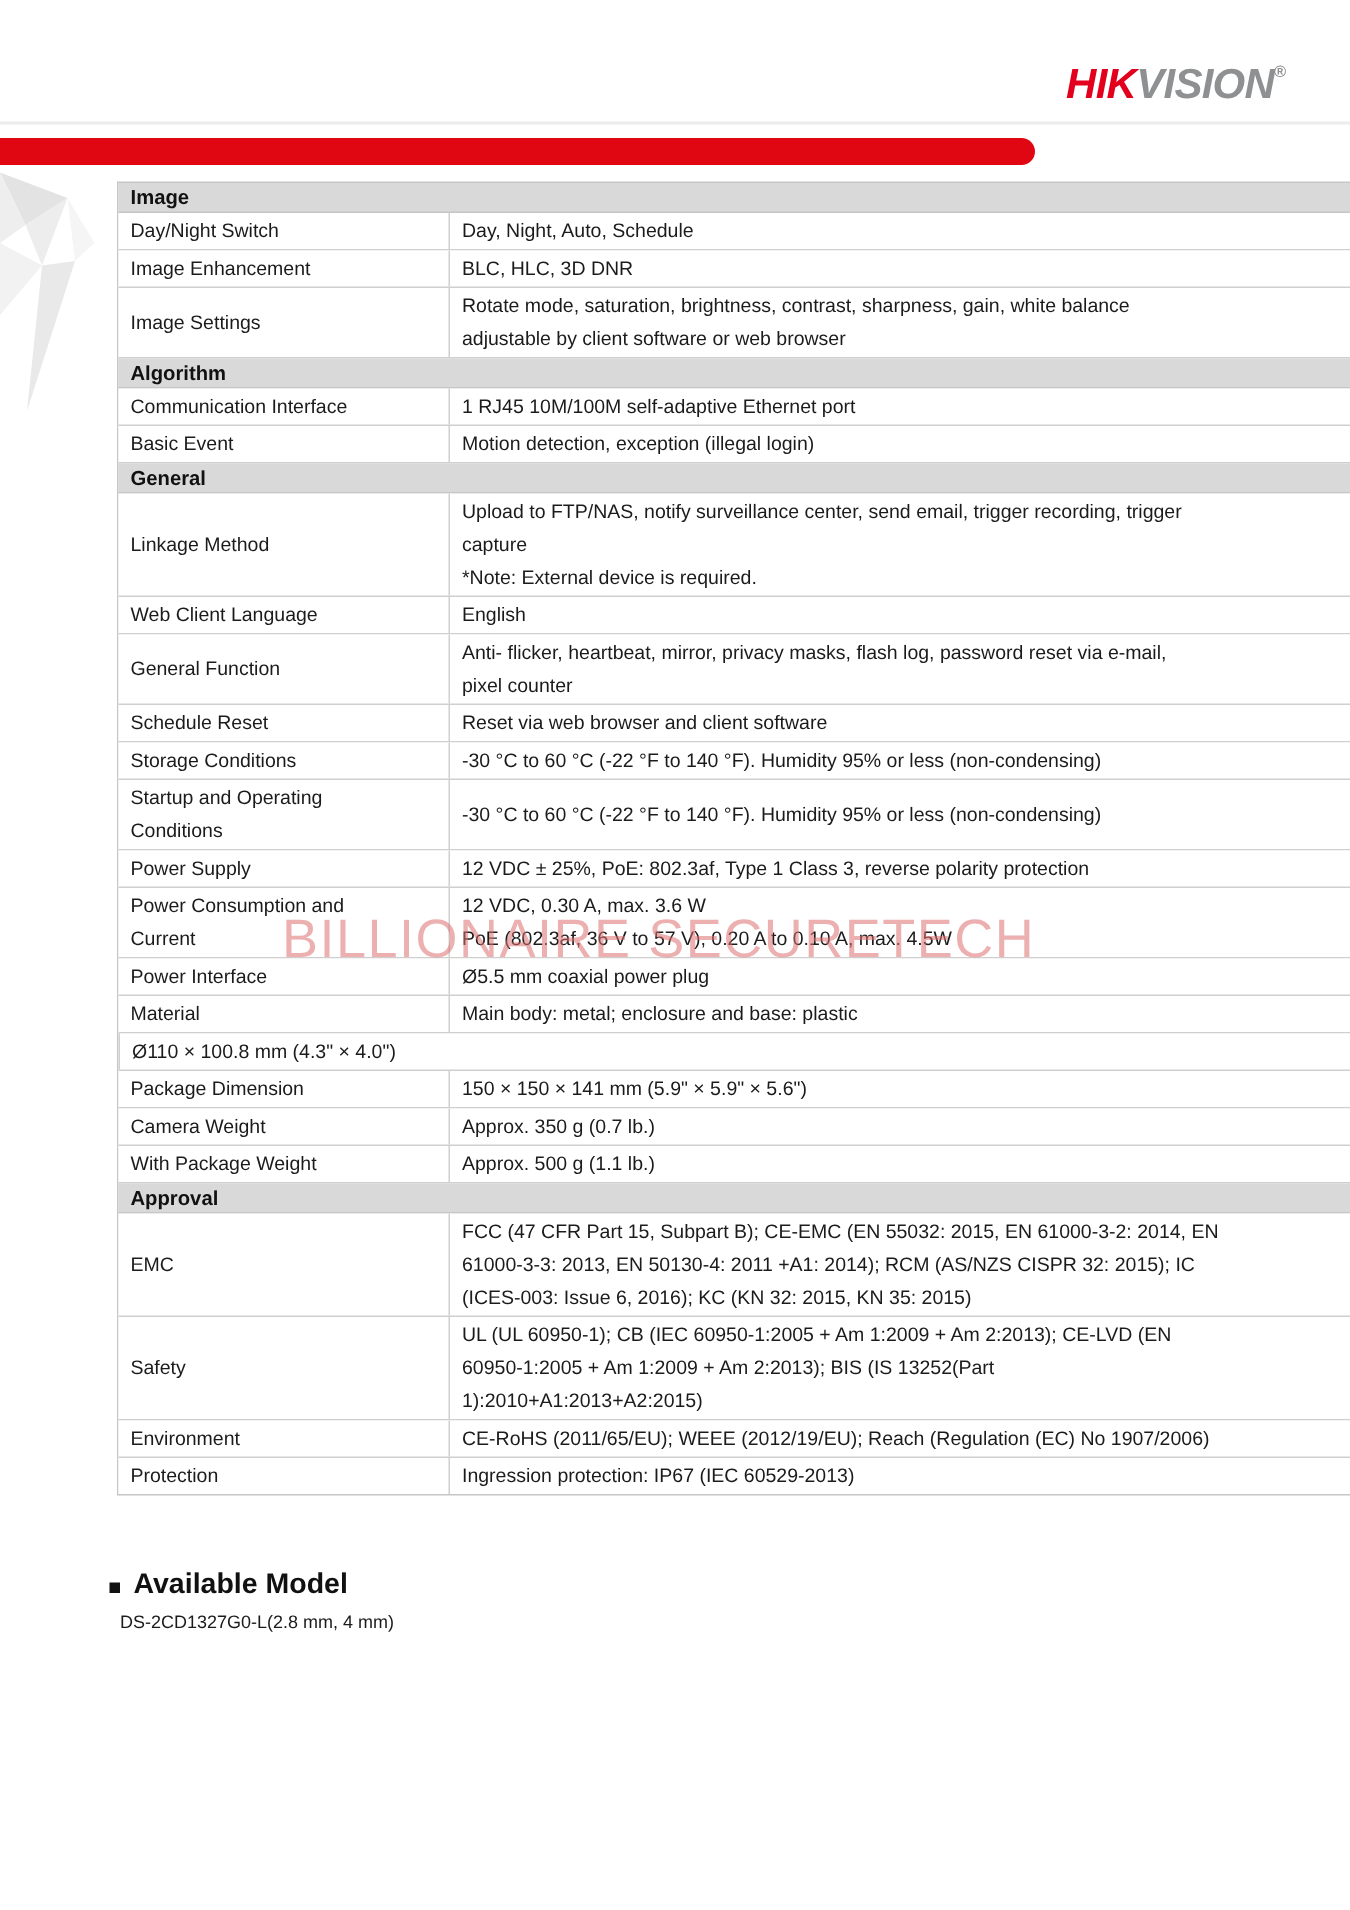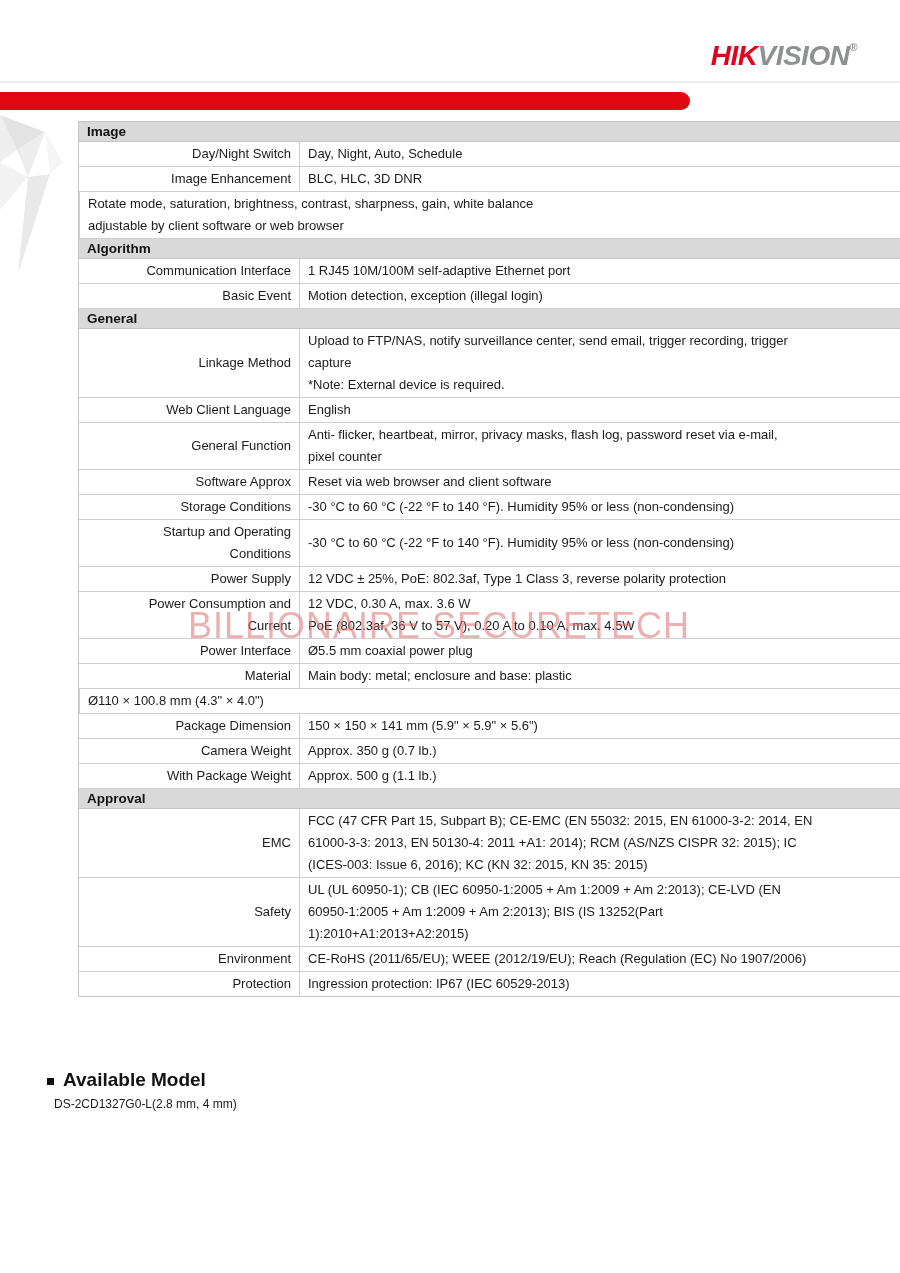--- a/index.html
+++ b/index.html
@@ -98,24 +98,24 @@
     background: #ffffff;
   }
   .row:last-child, .section-header:last-child { border-bottom: none; }
   .cell {
     padding: 1px 8px;
     display: flex;
     flex-direction: column;
     justify-content: center;
   }
   .cell .line { line-height: 22px; }
-  .cell.label { flex: 0 0 220px; width: 220px; align-items: flex-end; }
+  .cell.label { flex: 0 0 220px; width: 220px; }
   .cell.value { flex: 1; border-left: 1px solid #cfcfcf; justify-content: center; }
   
-  .footer { position: absolute; top: 1046px; left: 47px; z-index: 2; margin-top: 23px; }
+  .footer { position: absolute; top: 1046px; left: 73px; z-index: 2; }
   .am-title-row { display: flex; align-items: center; }
   .bullet-icon {
     width: 7px; height: 7px;
     background: #111111;
     margin-right: 9px;
     margin-top: 2px;
     flex: 0 0 7px;
   }
   .am-title {
     font-size: 19px;
@@ -164,20 +164,23 @@
       </div>
       <div class="row">
         <div class="cell label">
           <div class="line">Image Enhancement</div>
         </div>
         <div class="cell value">
           <div class="line">BLC, HLC, 3D DNR</div>
         </div>
       </div>
       <div class="row">
+        <div class="cell label">
+          <div class="line">Image Settings</div>
+        </div>
         <div class="cell value">
           <div class="line">Rotate mode, saturation, brightness, contrast, sharpness, gain, white balance</div>
           <div class="line">adjustable by client software or web browser</div>
         </div>
       </div>
       <div class="section-header">Algorithm</div>
       <div class="row">
         <div class="cell label">
           <div class="line">Communication Interface</div>
         </div>
@@ -216,21 +219,21 @@
         <div class="cell label">
           <div class="line">General Function</div>
         </div>
         <div class="cell value">
           <div class="line">Anti- flicker, heartbeat, mirror, privacy masks, flash log, password reset via e-mail,</div>
           <div class="line">pixel counter</div>
         </div>
       </div>
       <div class="row">
         <div class="cell label">
-          <div class="line">Software Approx</div>
+          <div class="line">Schedule Reset</div>
         </div>
         <div class="cell value">
           <div class="line">Reset via web browser and client software</div>
         </div>
       </div>
       <div class="row">
         <div class="cell label">
           <div class="line">Storage Conditions</div>
         </div>
         <div class="cell value">

